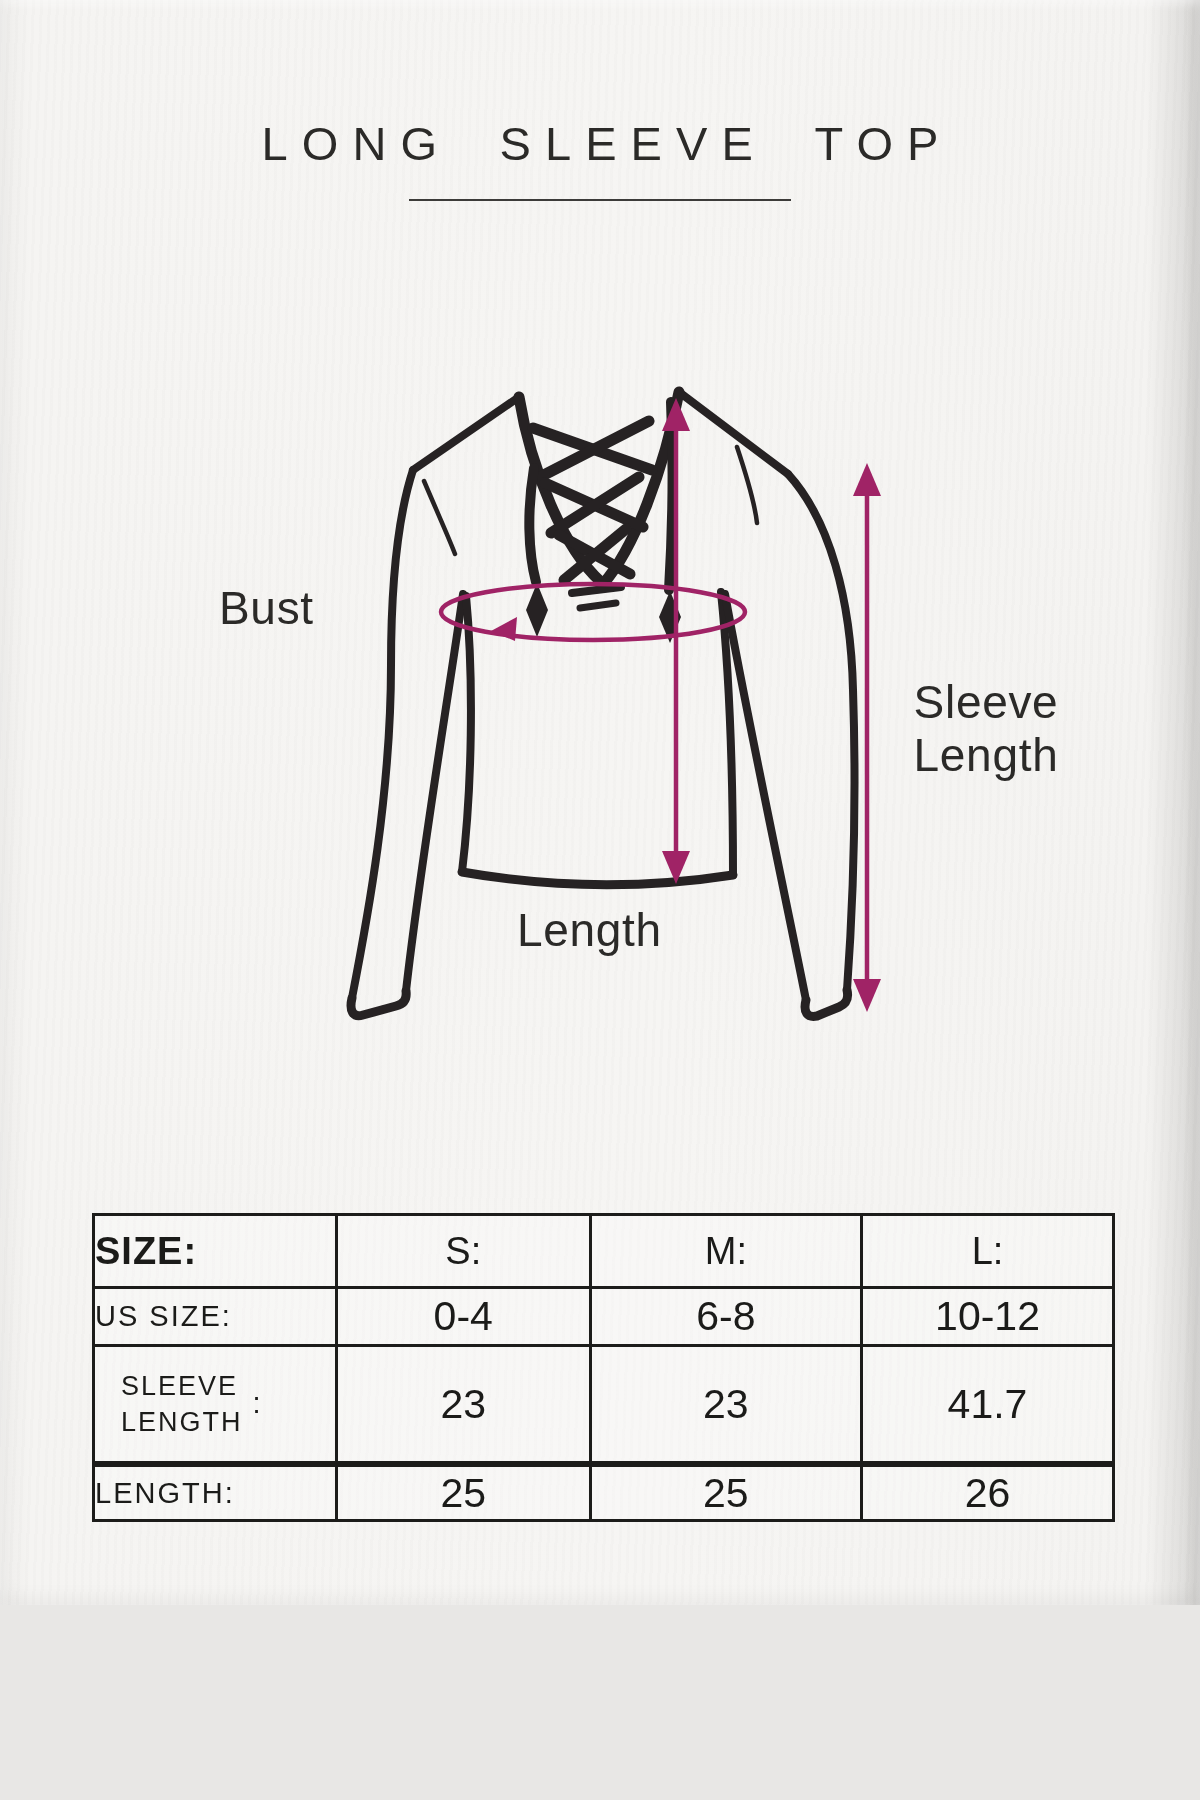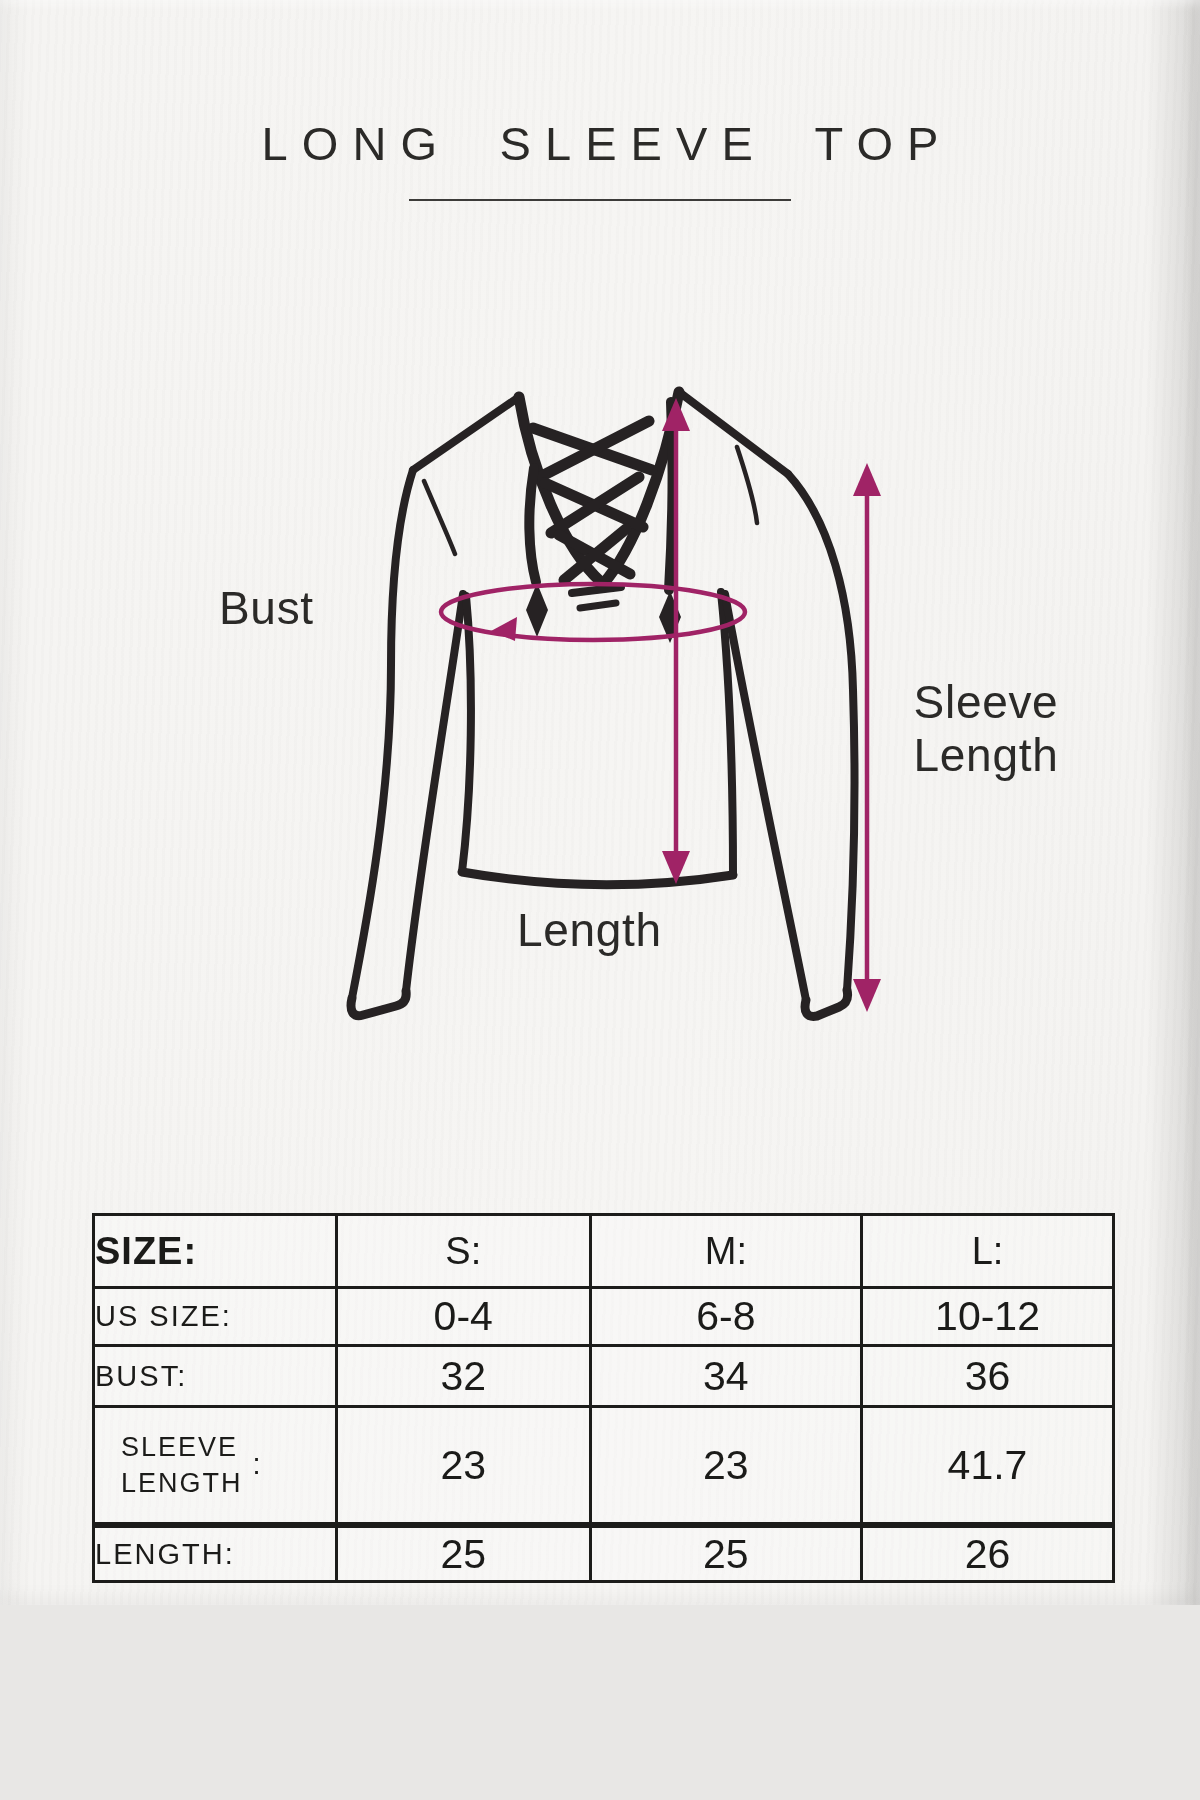--- a/index.html
+++ b/index.html
@@ -162,26 +162,20 @@
         <td class="hdr-col">S:</td>
         <td class="hdr-col">M:</td>
         <td class="hdr-col">L:</td>
       </tr>
       <tr class="row-us">
         <td class="row-label">US SIZE:</td>
         <td class="cell-value">0-4</td>
         <td class="cell-value">6-8</td>
         <td class="cell-value">10-12</td>
       </tr>
-      <tr class="row-bust">
-        <td class="row-label">BUST:</td>
-        <td class="cell-value">32</td>
-        <td class="cell-value">34</td>
-        <td class="cell-value">36</td>
-      </tr>
       <tr class="row-sleeve">
         <td>
           <div class="sleeve-label-wrap">
             <div class="sleeve-label-lines">
               <span>SLEEVE</span>
               <span>LENGTH</span>
             </div>
             <span class="sleeve-colon">:</span>
           </div>
         </td>

